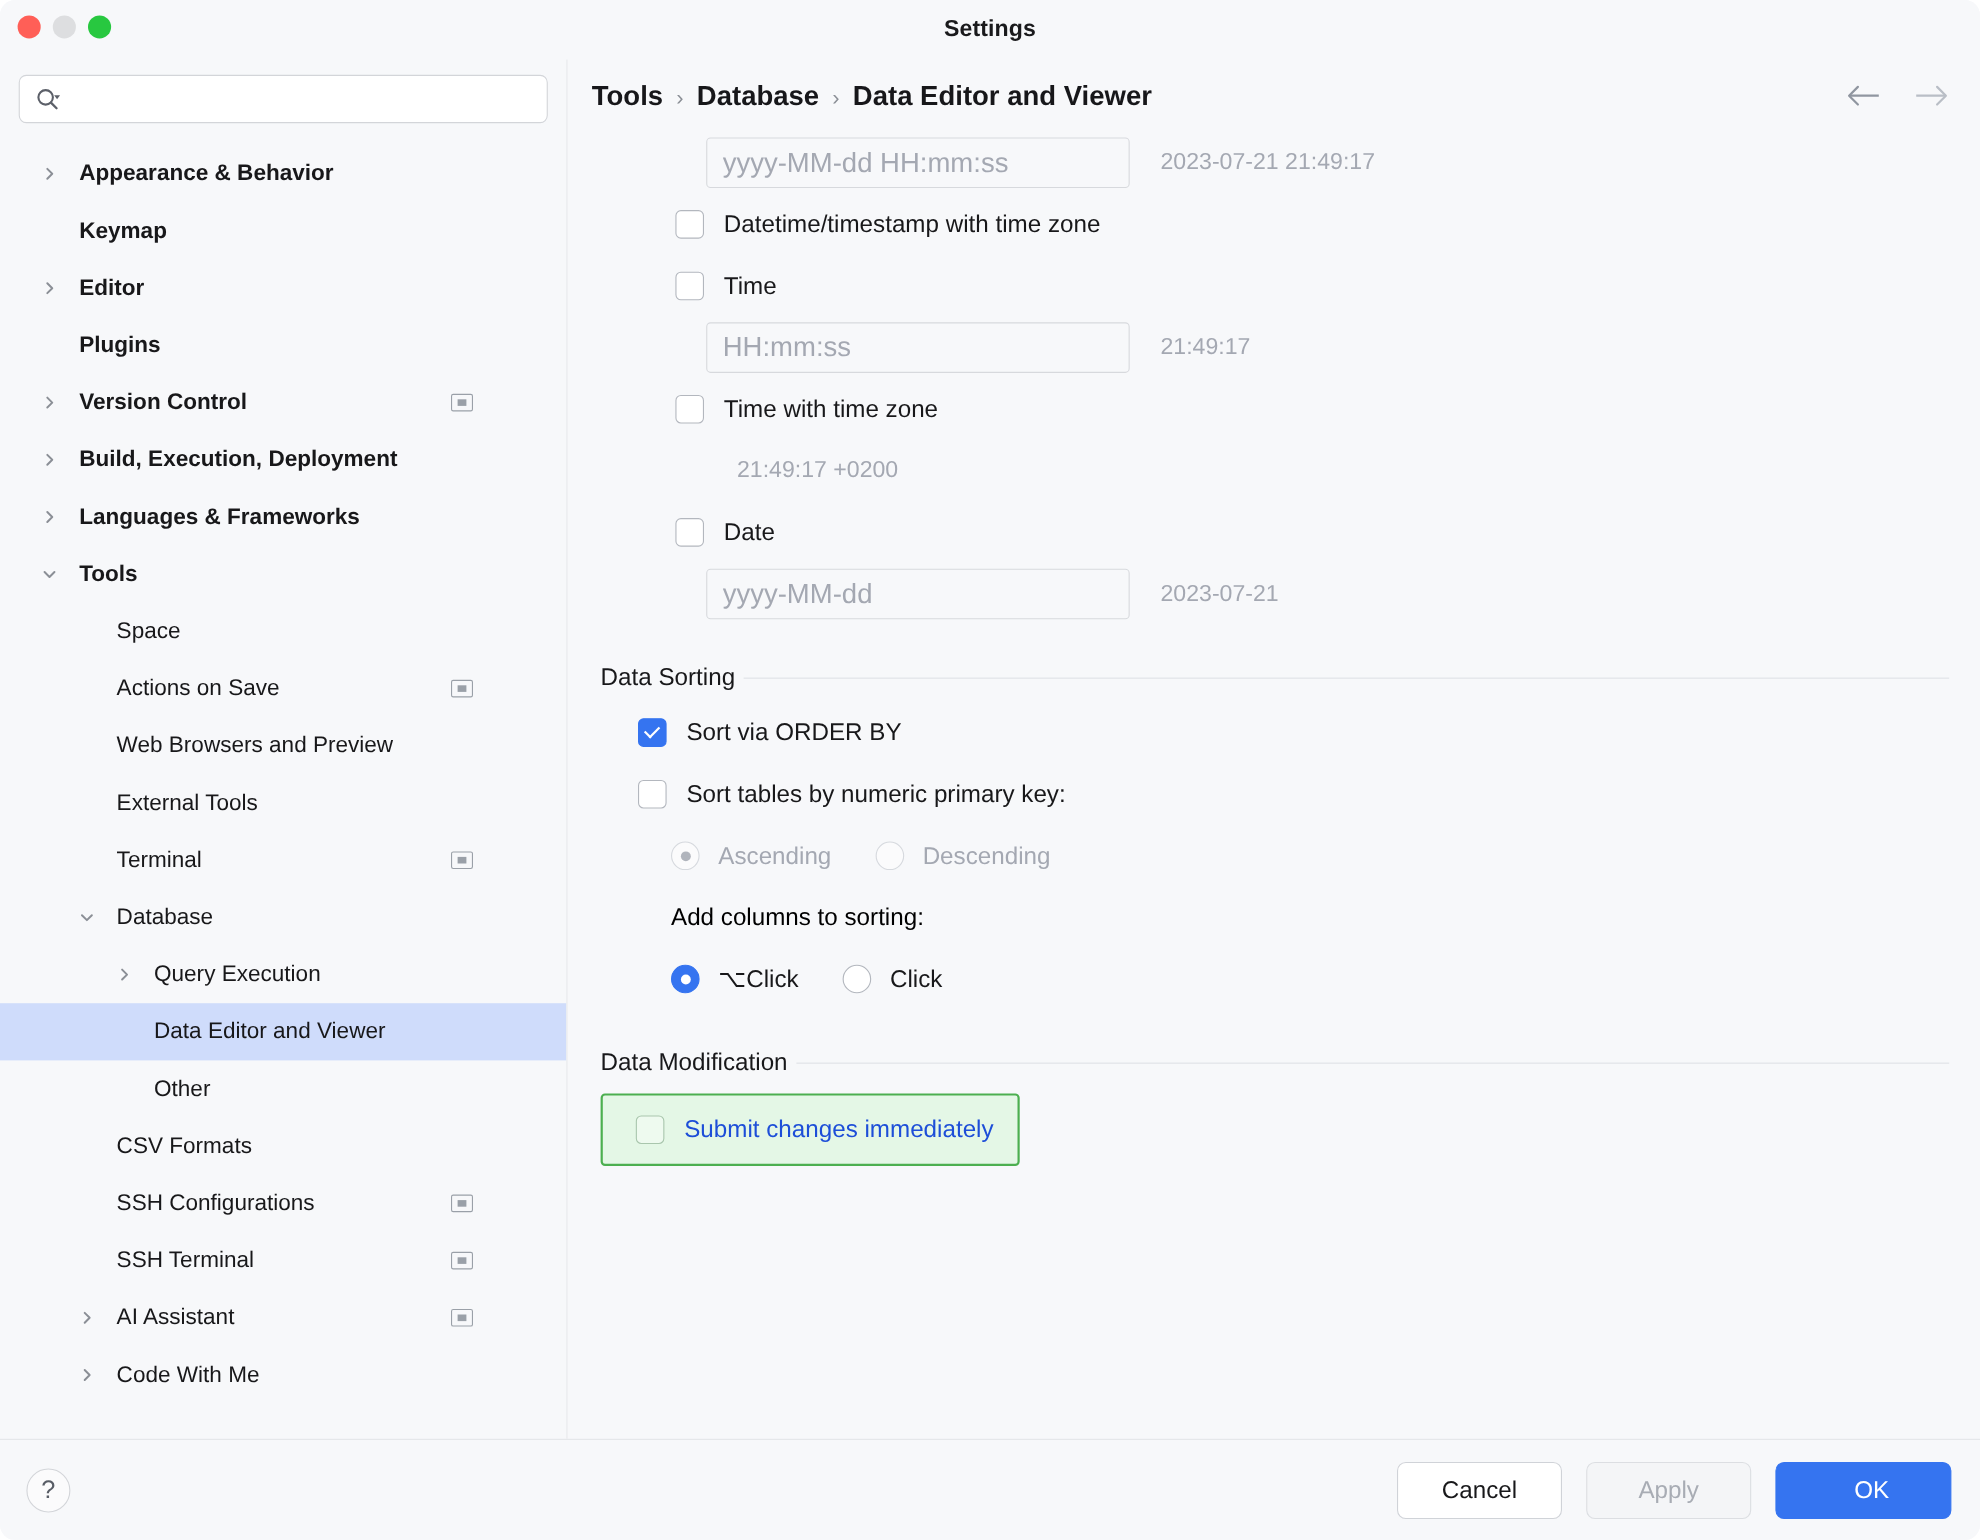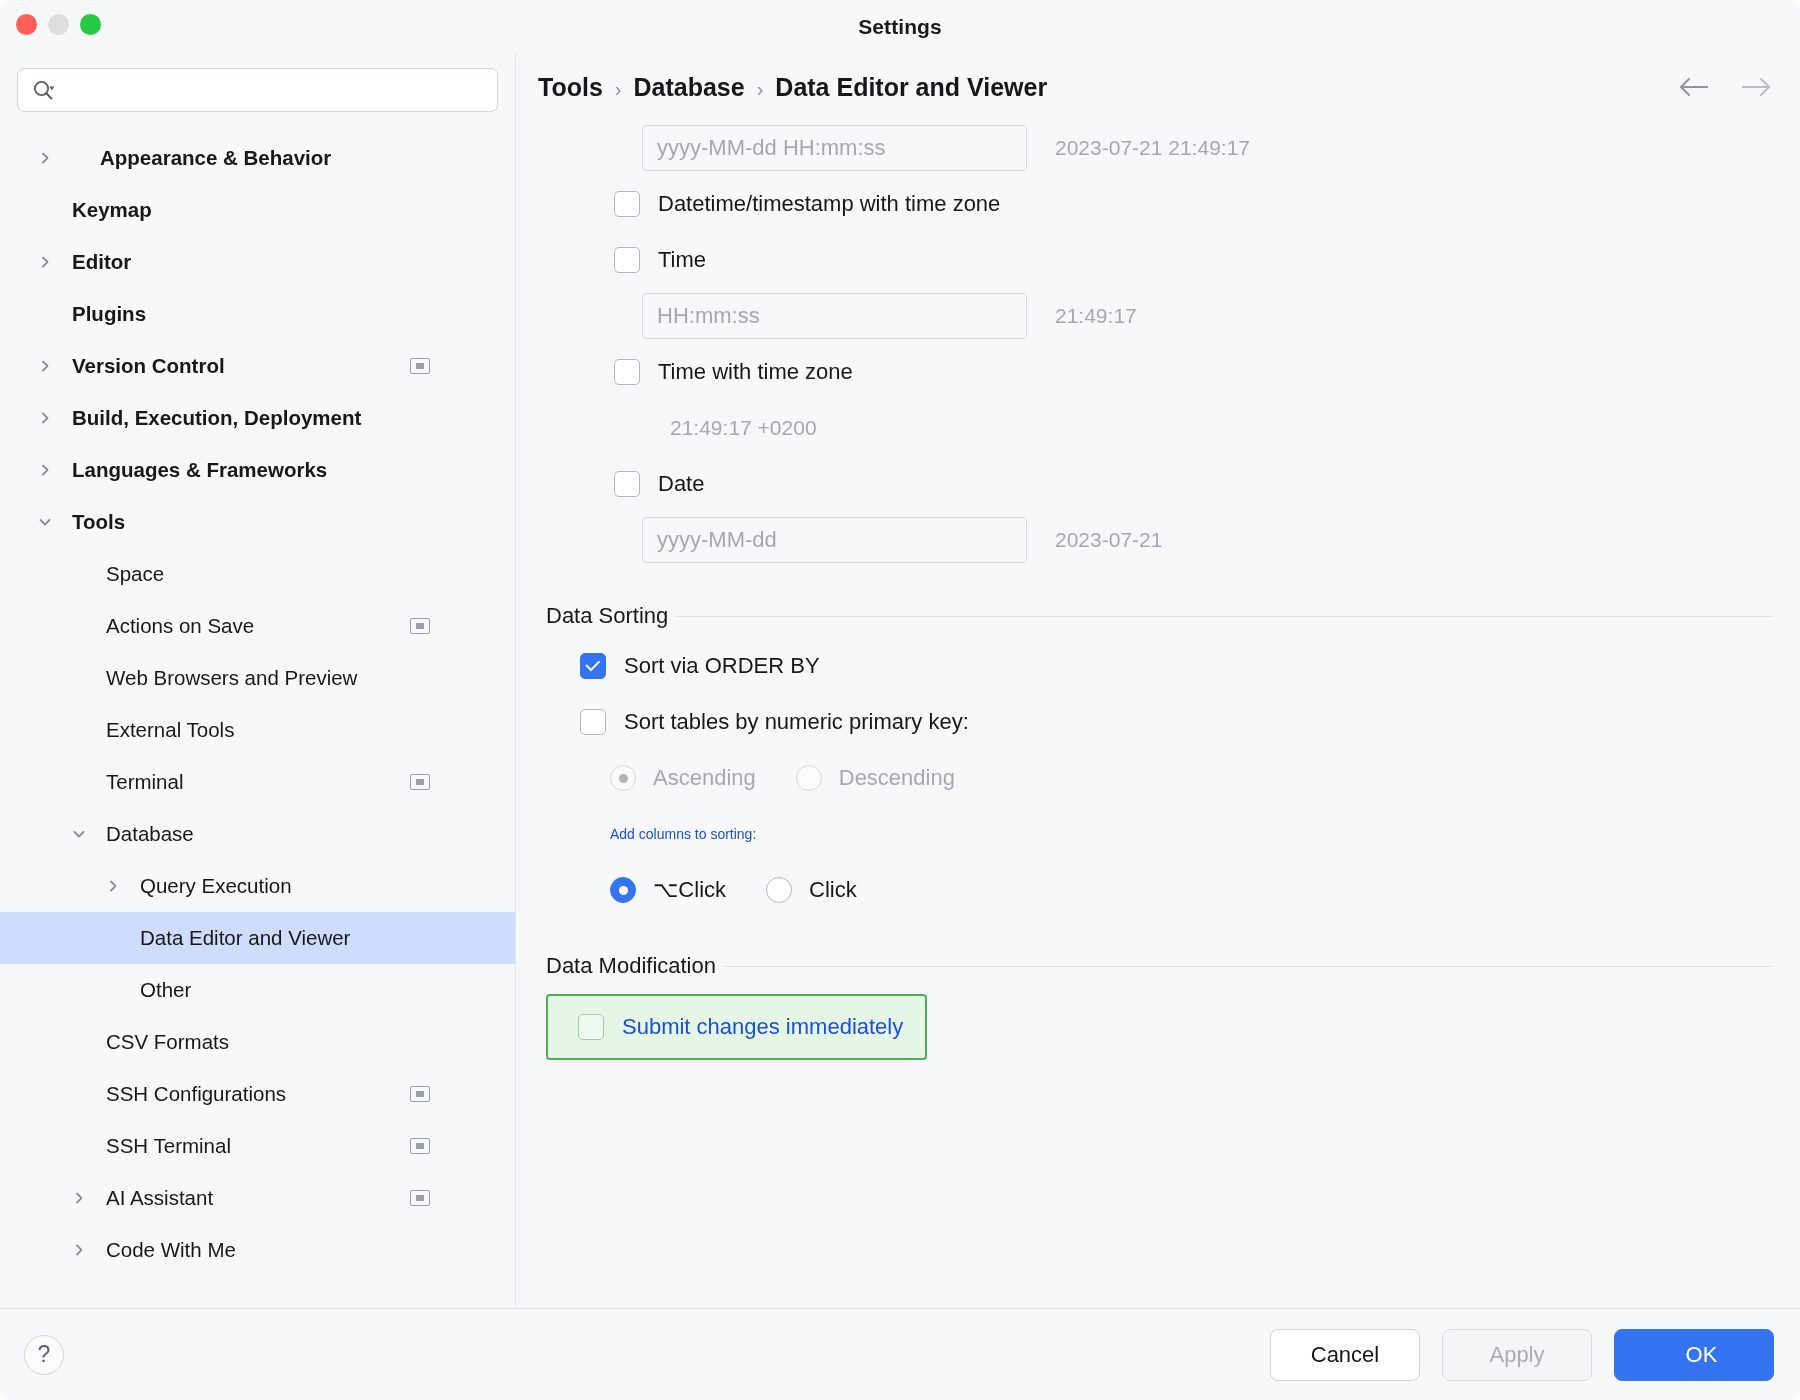--- a/index.html
+++ b/index.html
@@ -160,21 +160,21 @@
     background: #f7f8fa;
     border: 1px solid #d7d9dd;
     border-radius: 4px;
     display: flex; align-items: center;
     padding: 0 14px;
   }
   .fmtbox input {
     width: 100%;
     border: none; outline: none; background: transparent;
     font-family: "Liberation Sans", sans-serif;
-    font-size: 22px; color: #1a1a1c;
+    font-size: 25px; color: #1a1a1c;
   }
   .fmtbox input::placeholder { color: #a4a8b2; opacity: 1; }
   .sample {
     margin-left: 28px;
     font-size: 21px;
     color: #a4a8b2;
     white-space: nowrap;
   }
 
   .checkrow {
@@ -259,22 +259,22 @@
   .rb-label {
     margin-left: 17px;
     font-size: 22px;
     color: #18181a;
     white-space: nowrap;
   }
   .rb-label.disabled { color: #a4a8b2; }
   .radio-gap { width: 40px; }
 
   .plain-label {
-    font-size: 14px;
-    color: #1d4ed8;
+    font-size: 22px;
+    color: #000000;
     height: 56px;
     display: flex;
     align-items: center;
   }
 
   
   .highlight-box {
     display: inline-flex;
     align-items: center;
     border: 2px solid #4caf50;
@@ -352,21 +352,21 @@
         </div>
       </div>
 
       <div id="tree">
           <div class="node bold">
             <span class="arrow" style="left: 34px;">
               <svg width="16" height="16" viewBox="0 0 16 16">
                 <polyline points="6,3.5 10.5,8 6,12.5" fill="none" stroke="#8b8f96" stroke-width="1.8" stroke-linecap="round" stroke-linejoin="round"></polyline>
               </svg>
             </span>
-            <span class="node-label" style="margin-left: 100px;">Appearance &amp; Behavior</span>
+            <span class="node-label" style="margin-left: 72px;">Appearance &amp; Behavior</span>
           </div>
           <div class="node bold">
             <span class="node-label" style="margin-left: 72px;">Keymap</span>
           </div>
           <div class="node bold">
             <span class="arrow" style="left: 34px;">
               <svg width="16" height="16" viewBox="0 0 16 16">
                 <polyline points="6,3.5 10.5,8 6,12.5" fill="none" stroke="#8b8f96" stroke-width="1.8" stroke-linecap="round" stroke-linejoin="round"></polyline>
               </svg>
             </span>

